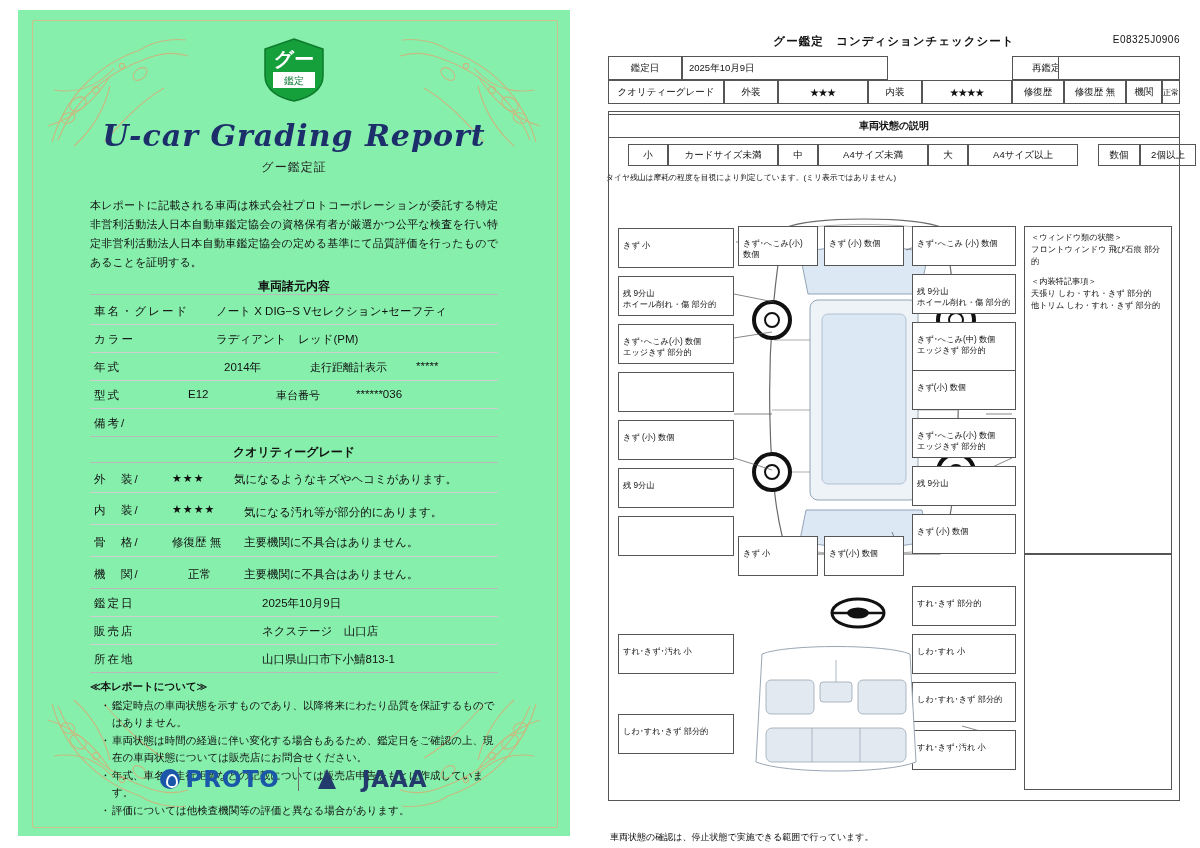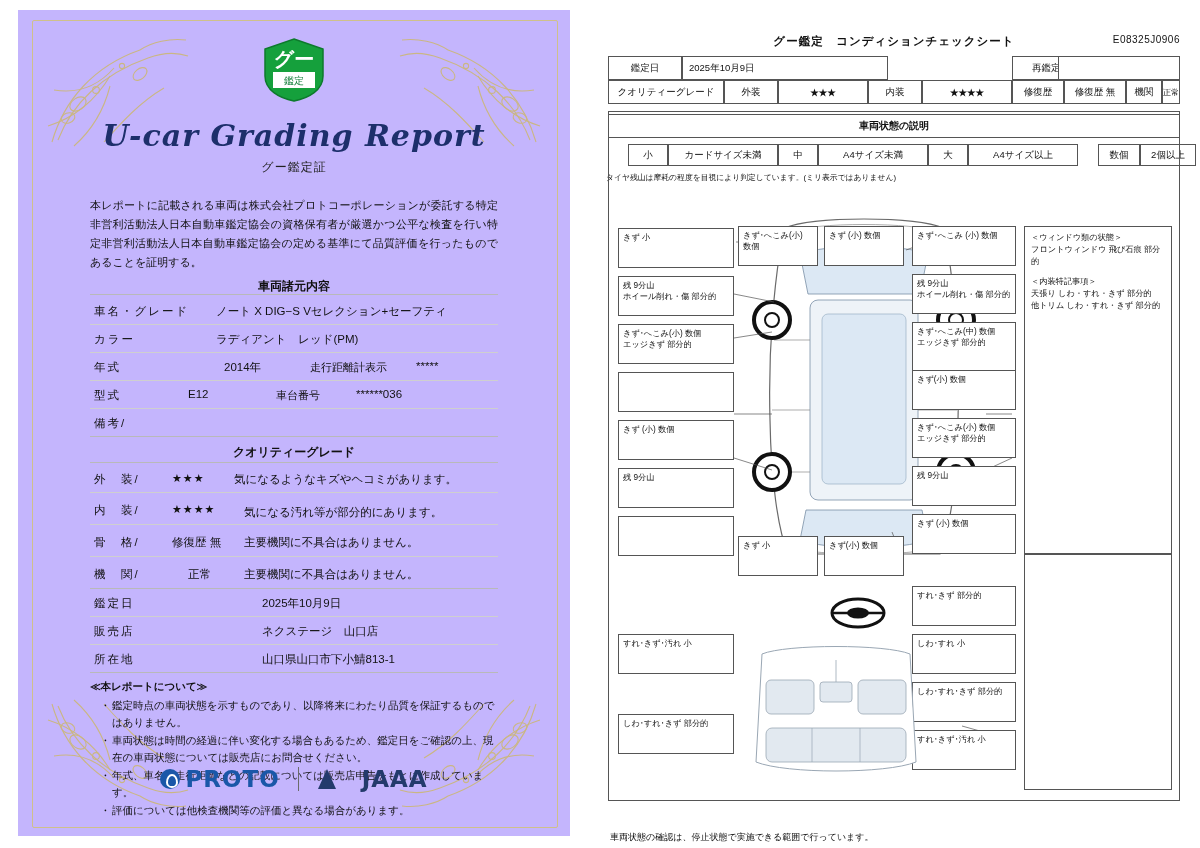--- a/index.html
+++ b/index.html
@@ -9,21 +9,21 @@
     font-family:"Liberation Sans", sans-serif;
     color:#1a1a1a;
     position:relative;
     overflow:hidden;
   }
   .page{position:absolute;inset:0;}
 
   
   .left{
     position:absolute;left:18px;top:10px;width:552px;height:826px;
-    background:#c4b5fd;
+    background:#86efac;
   }
   .left-frame{
     position:absolute;left:14px;top:10px;width:524px;height:806px;
     border:1px solid #cfc08a;
     border-radius:2px;
   }
   .left-inner{
     position:absolute;left:20px;top:16px;width:512px;height:794px;
   }
   
@@ -129,21 +129,21 @@
     font-size:9.5px;background:#fff;
   }
   .cell.left-pad{justify-content:flex-start;padding-left:6px;}
   .bold{font-weight:bold;}
 
   .diagram{
     position:absolute;left:0;top:176px;width:576px;height:600px;
   }
   .box{
     position:absolute;box-sizing:border-box;border:1px solid #555;background:#fff;
-    font-size:8.2px;line-height:11px;padding:3px 4px;color:#111;
+    font-size:8.2px;line-height:11px;padding:11px 4px;color:#111;
   }
   .notebox{
     position:absolute;box-sizing:border-box;border:1px solid #555;background:#fff;
     font-size:8.2px;line-height:12px;padding:5px 6px;color:#111;
   }
   .tirenote{
     position:absolute;font-size:7.8px;line-height:11px;color:#111;
   }
   .footnote{
     position:absolute;left:4px;bottom:-18px;font-size:9px;

